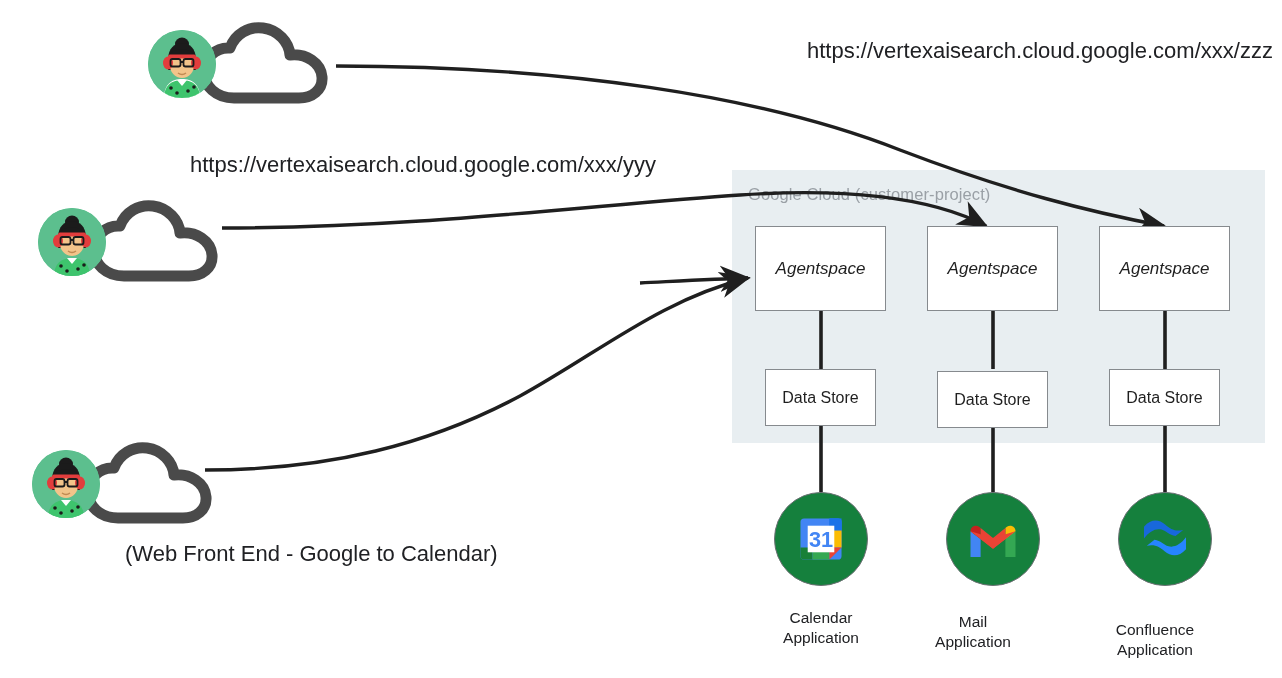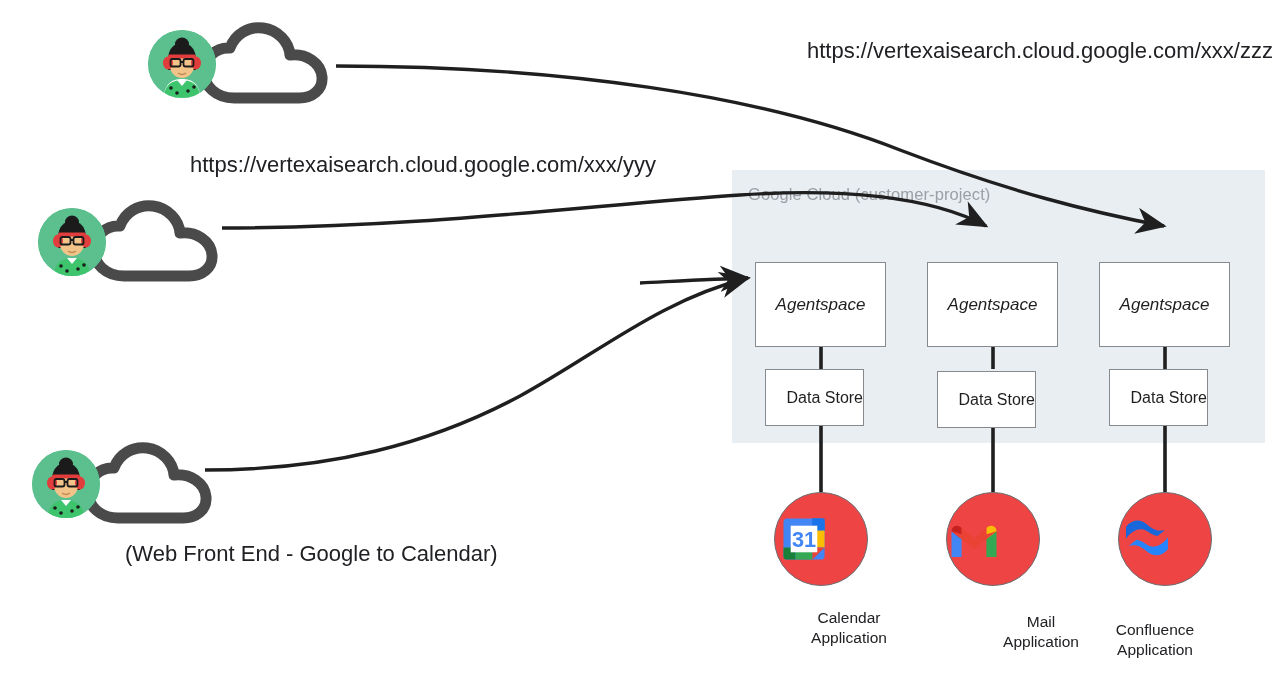--- a/index.html
+++ b/index.html
@@ -51,47 +51,46 @@
     border: 1.6px solid #868a8e;
     box-sizing: border-box;
     display: flex;
     align-items: center;
     justify-content: center;
     text-align: center;
   }
   .agentspace-box {
     width: 131px;
     height: 85px;
-    margin-top: 36px;
   }
   .agentspace-box .label {
     font-style: italic;
     font-size: 17px;
     color: #1f1f1f;
   }
   .datastore-box {
-    width: 99px;
+    width: 111px;
     height: 57px;
-    justify-content: flex-end;
   }
   .datastore-box .label {
     font-size: 16px;
     color: #1f1f1f;
   }
   
   .app-circle {
     position: absolute;
     width: 94px;
     height: 94px;
     border-radius: 50%;
-    background: #ef4444;
+    background: #15803d;
     border: 1.2px solid #6b6f73;
     box-sizing: border-box;
     display: flex;
     align-items: center;
+    justify-content: center;
   }
   .app-label {
     position: absolute;
     width: 170px;
     text-align: center;
     font-size: 15.5px;
     line-height: 1.32;
     color: #202124;
   }
   
@@ -203,25 +202,25 @@
       <path d="M4 13 24 28.6 44 13v0L24 19 4 13z" fill="#ea4335"></path>
     </svg>
   </div>
   <div class="app-circle" style="left:1118px; top:492px;">
     <svg width="56" height="56" viewBox="0 0 48 48">
       <path d="M6 31.5c4.5-6 10-9 15-7.6 4.3 1.2 6.6 4.8 12 5.6l6.6-5.2c-7 1.6-11.3-1.2-15.2-4.6C18.6 15 12.4 14.4 6 21.4z" fill="#1868db" transform="translate(0,-8)"></path>
       <path d="M42 24.6c-4.5 6-10 9-15 7.6-4.3-1.2-6.6-4.8-12-5.6L8.4 31.8c7-1.6 11.3 1.2 15.2 4.6 5.8 4.7 12 5.3 18.4-1.7z" fill="#2684ff" transform="translate(0,-2)"></path>
     </svg>
   </div>
 
-  <div class="app-label" style="left:764px; top:608px;">
+  <div class="app-label" style="left:736px; top:608px;">
     <span>Calendar</span><br>
     <span>Application</span>
   </div>
-  <div class="app-label" style="left:956px; top:612px;">
+  <div class="app-label" style="left:888px; top:612px;">
     <span>Mail</span><br>
     <span>Application</span>
   </div>
   <div class="app-label" style="left:1070px; top:620px;">
     <span>Confluence</span><br>
     <span>Application</span>
   </div>
 
   <div class="user-cloud" style="left:148px; top:22px;">
     <svg class="cloud-glyph" width="142" height="86" viewBox="0 0 142 86">

